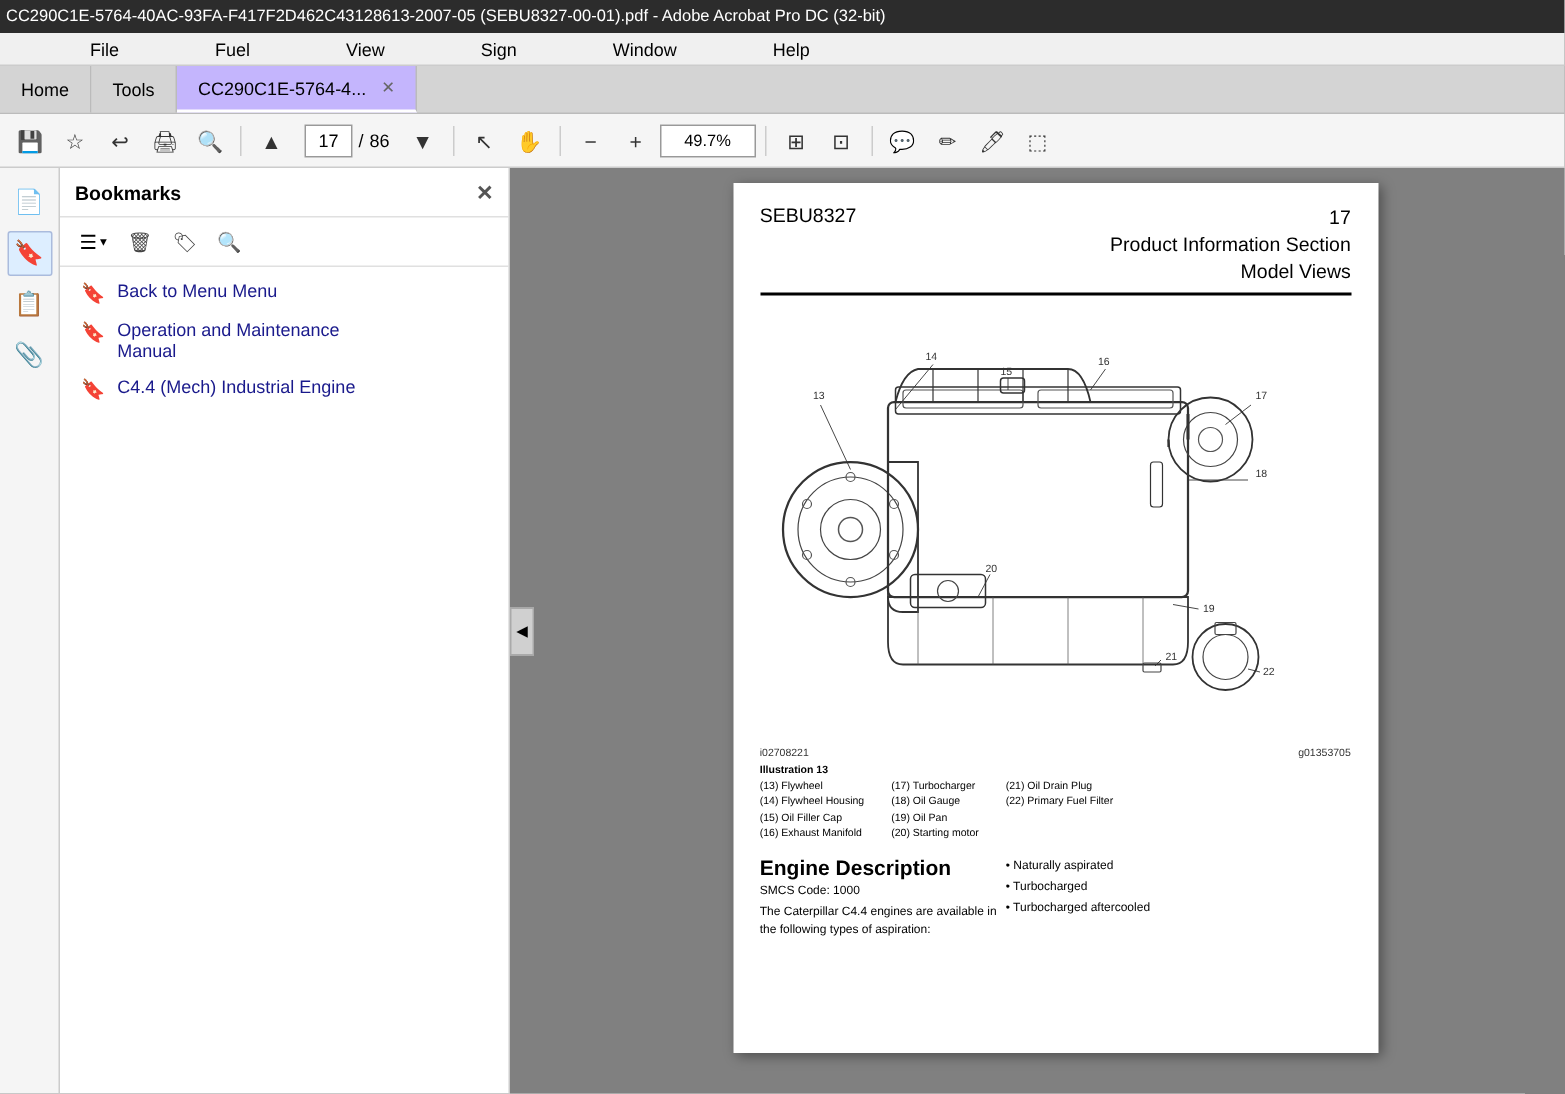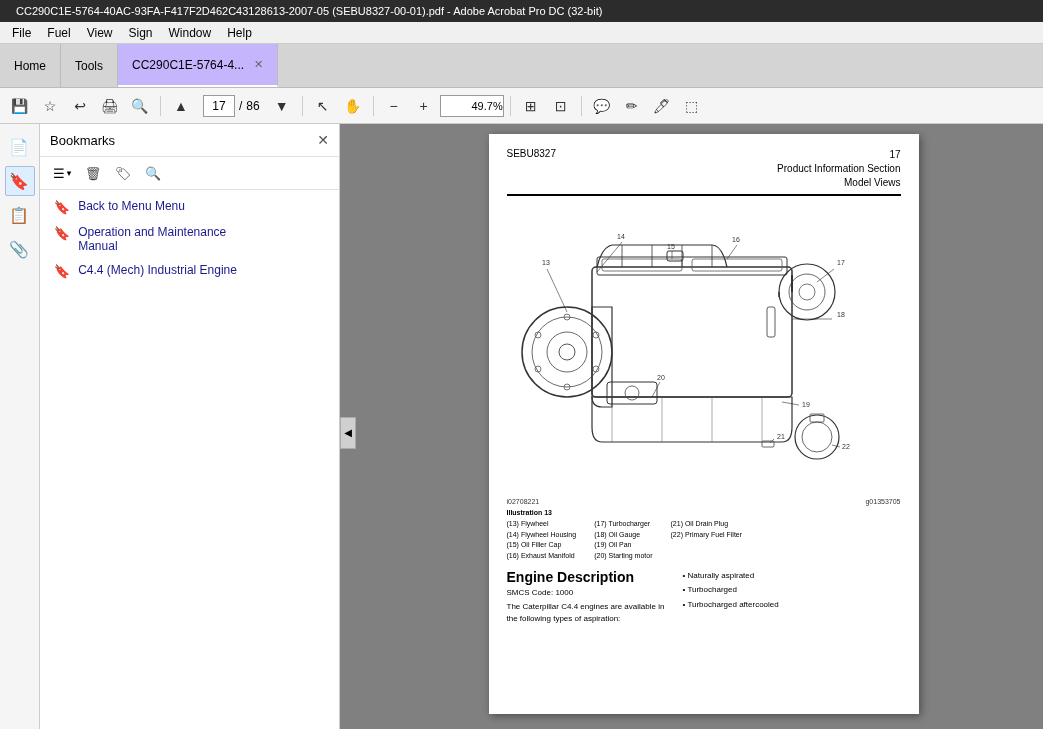--- a/index.html
+++ b/index.html
@@ -5,43 +5,44 @@
     * { margin: 0; padding: 0; box-sizing: border-box; }
     body { width: 1043px; height: 729px; overflow: hidden; font-family: 'Segoe UI', Arial, sans-serif; font-size: 13px; background: #f0f0f0; }
 
     
     .title-bar {
       background: #2c2c2c;
       color: #fff;
       height: 22px;
       display: flex;
       align-items: center;
-      padding: 0 16px;
+      padding: 0 4px;
       font-size: 11px;
     }
 
     
     .menu-bar {
       background: #f0f0f0;
       height: 22px;
       display: flex;
       align-items: center;
       padding: 0 4px;
       border-bottom: 1px solid #ccc;
       font-size: 12px;
     }
     .menu-bar span {
       padding: 2px 8px;
       cursor: pointer;
+      margin-left: 48px;
     }
 
     
     .tab-bar {
       background: #d4d4d4;
-      height: 44px;
+      height: 32px;
       display: flex;
       align-items: stretch;
       border-bottom: 1px solid #bbb;
     }
     .tab {
       display: flex;
       align-items: center;
       padding: 0 14px;
       font-size: 12px;
       cursor: pointer;
@@ -102,21 +103,21 @@
       height: 22px;
       border: 1px solid #999;
       text-align: center;
       font-size: 12px;
     }
     .zoom-select {
       width: 64px;
       height: 22px;
       border: 1px solid #999;
       font-size: 11px;
-      text-align: right;
+      text-align: center;
     }
 
     
     .main-area {
       display: flex;
       height: calc(729px - 22px - 22px - 32px - 36px);
       
     }
 
     
@@ -152,21 +153,21 @@
       display: flex;
       flex-direction: column;
     }
     .bookmarks-header {
       display: flex;
       align-items: center;
       justify-content: space-between;
       padding: 8px 10px;
       border-bottom: 1px solid #e0e0e0;
       font-size: 13px;
-      font-weight: 400;
+      font-weight: 700;
     }
     .bookmarks-toolbar {
       display: flex;
       align-items: center;
       padding: 4px 8px;
       gap: 4px;
       border-bottom: 1px solid #e0e0e0;
     }
     .bm-tool-btn {
       width: 26px;
@@ -245,21 +246,21 @@
       margin: 10px 0 10px 24px;
       box-shadow: 2px 2px 8px rgba(0,0,0,0.4);
       position: relative;
       padding: 14px 18px;
       font-size: 8px;
     }
 
     .pdf-header-row {
       display: flex;
       justify-content: space-between;
-      font-size: 10px;
+      font-size: 13px;
       margin-bottom: 2px;
       color: #000;
     }
     .pdf-header-right {
       text-align: right;
       line-height: 1.4;
     }
     .pdf-divider {
       border-top: 2px solid #000;
       margin: 4px 0;
@@ -299,21 +300,21 @@
       line-height: 1.8;
       list-style: none;
       padding-left: 0;
     }
     .pdf-bullet-list li::before {
       content: '• ';
     }
 
     .pdf-two-col {
       display: flex;
-      gap: 16px;
+      gap: 4px;
       margin-top: 4px;
     }
 
     
     .engine-svg-container {
       width: 380px;
       height: 290px;
       background: #fff;
       border: none;
       margin: 6px 0;

